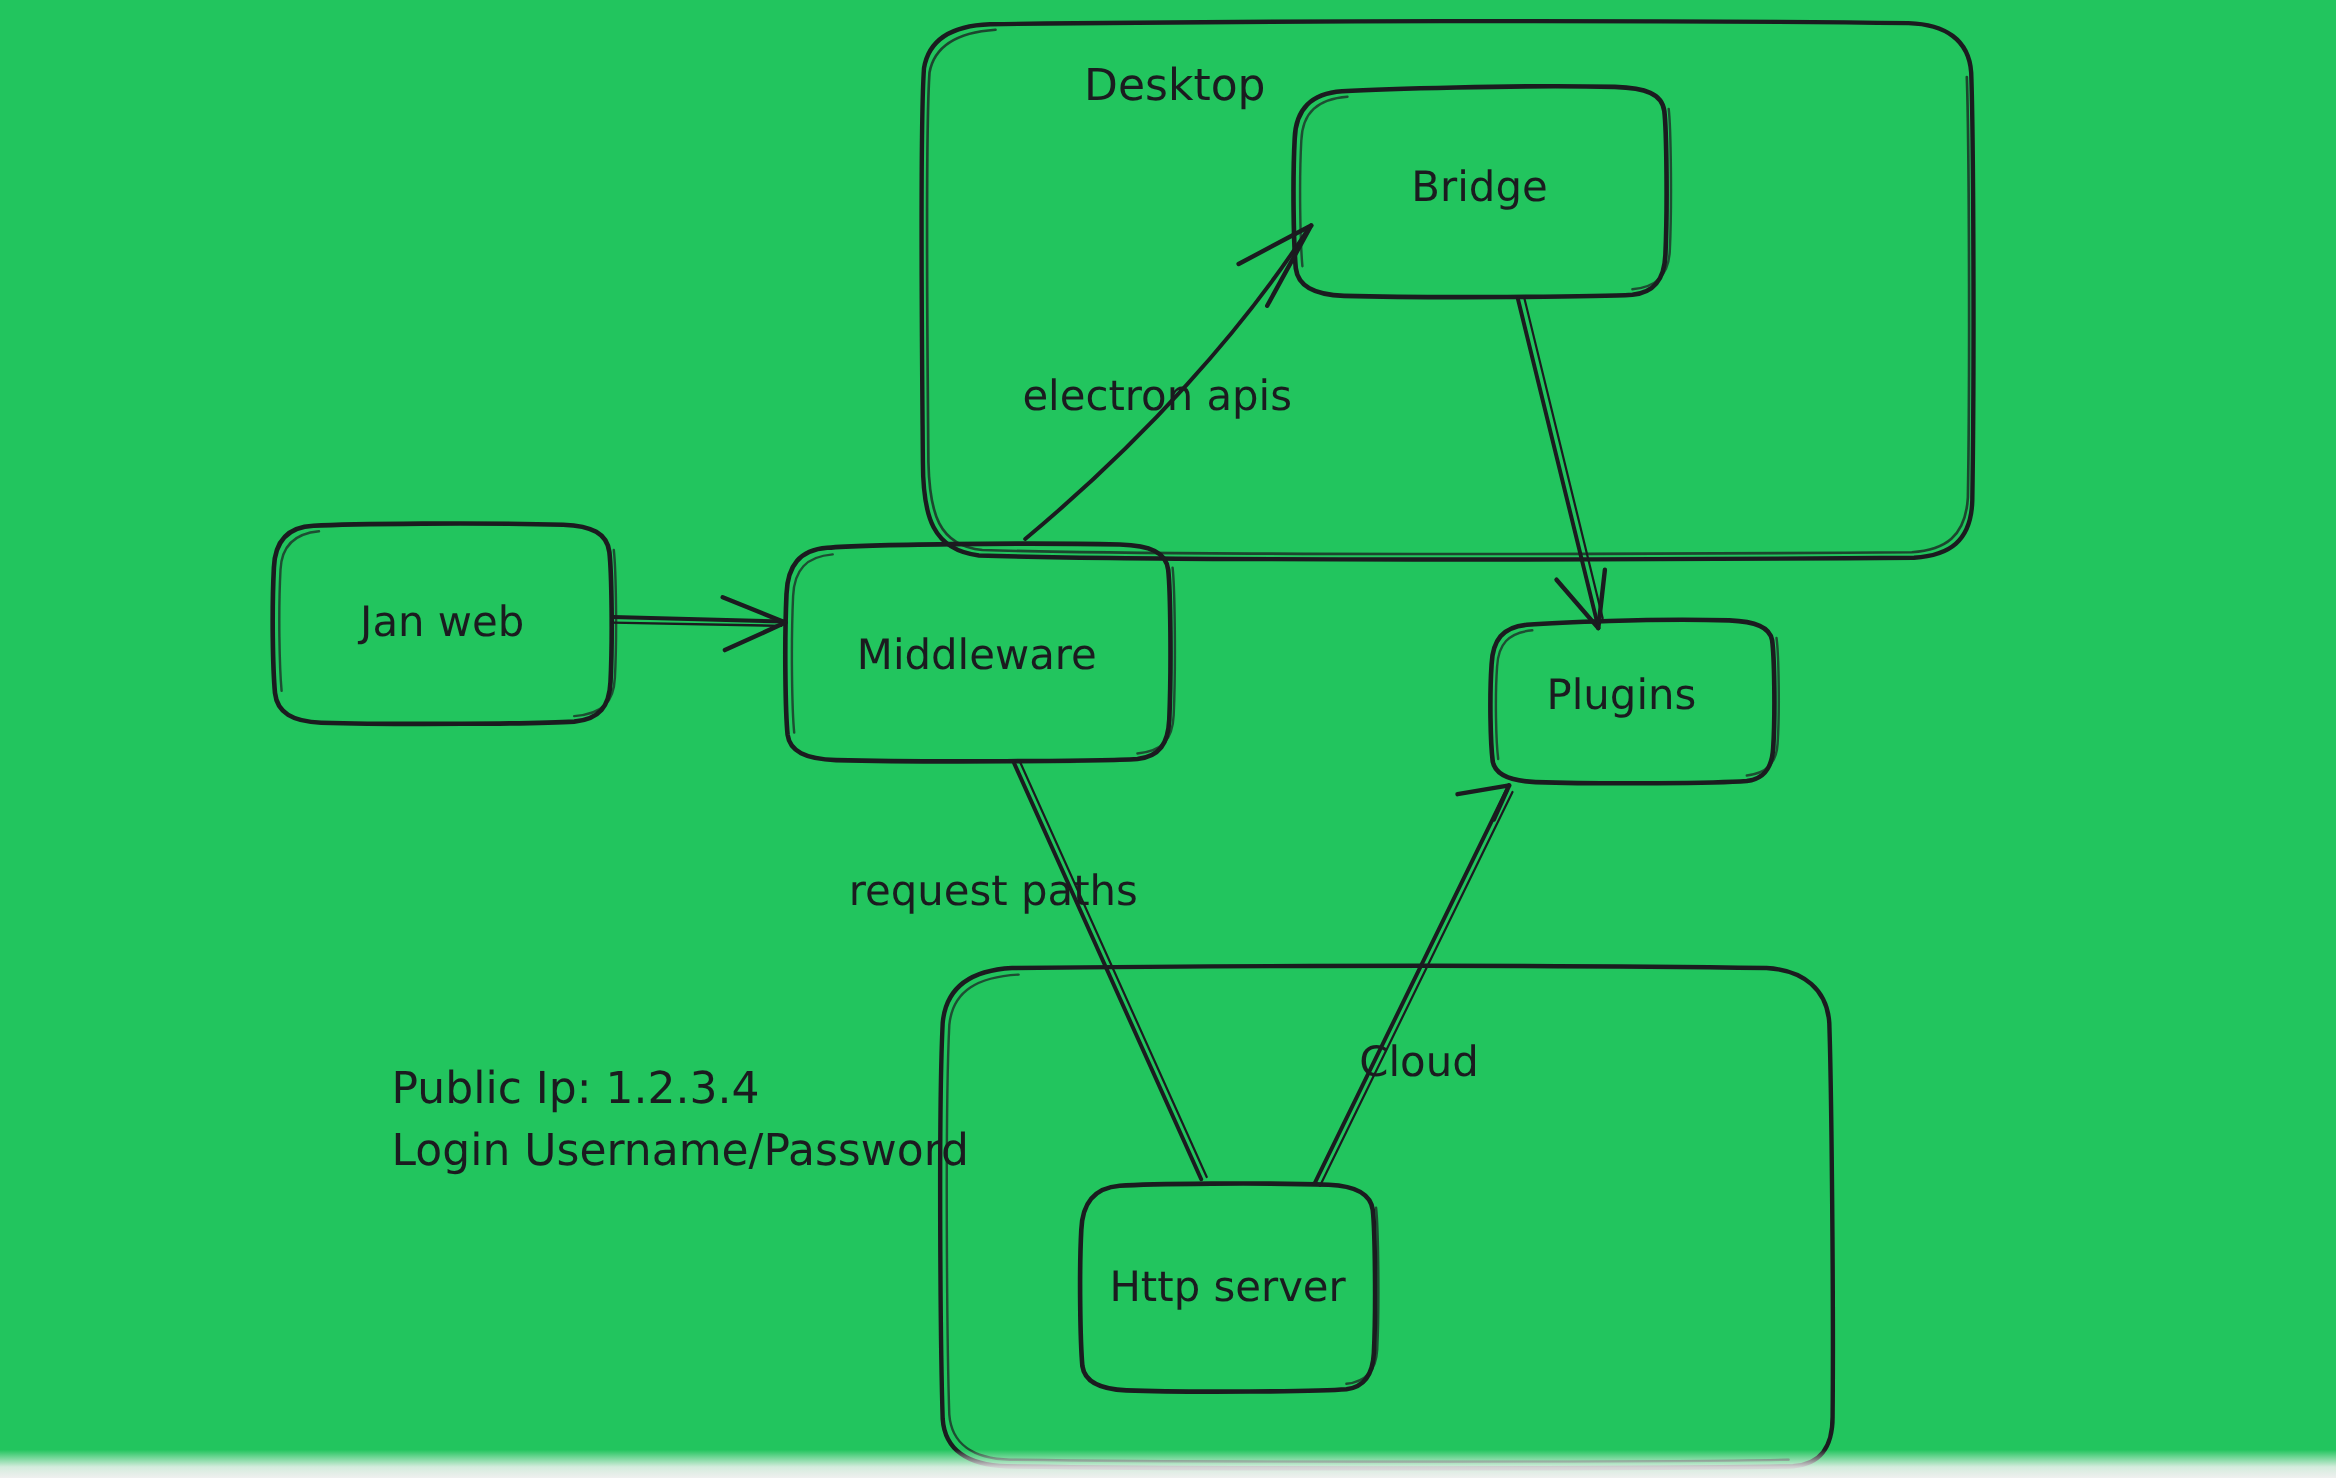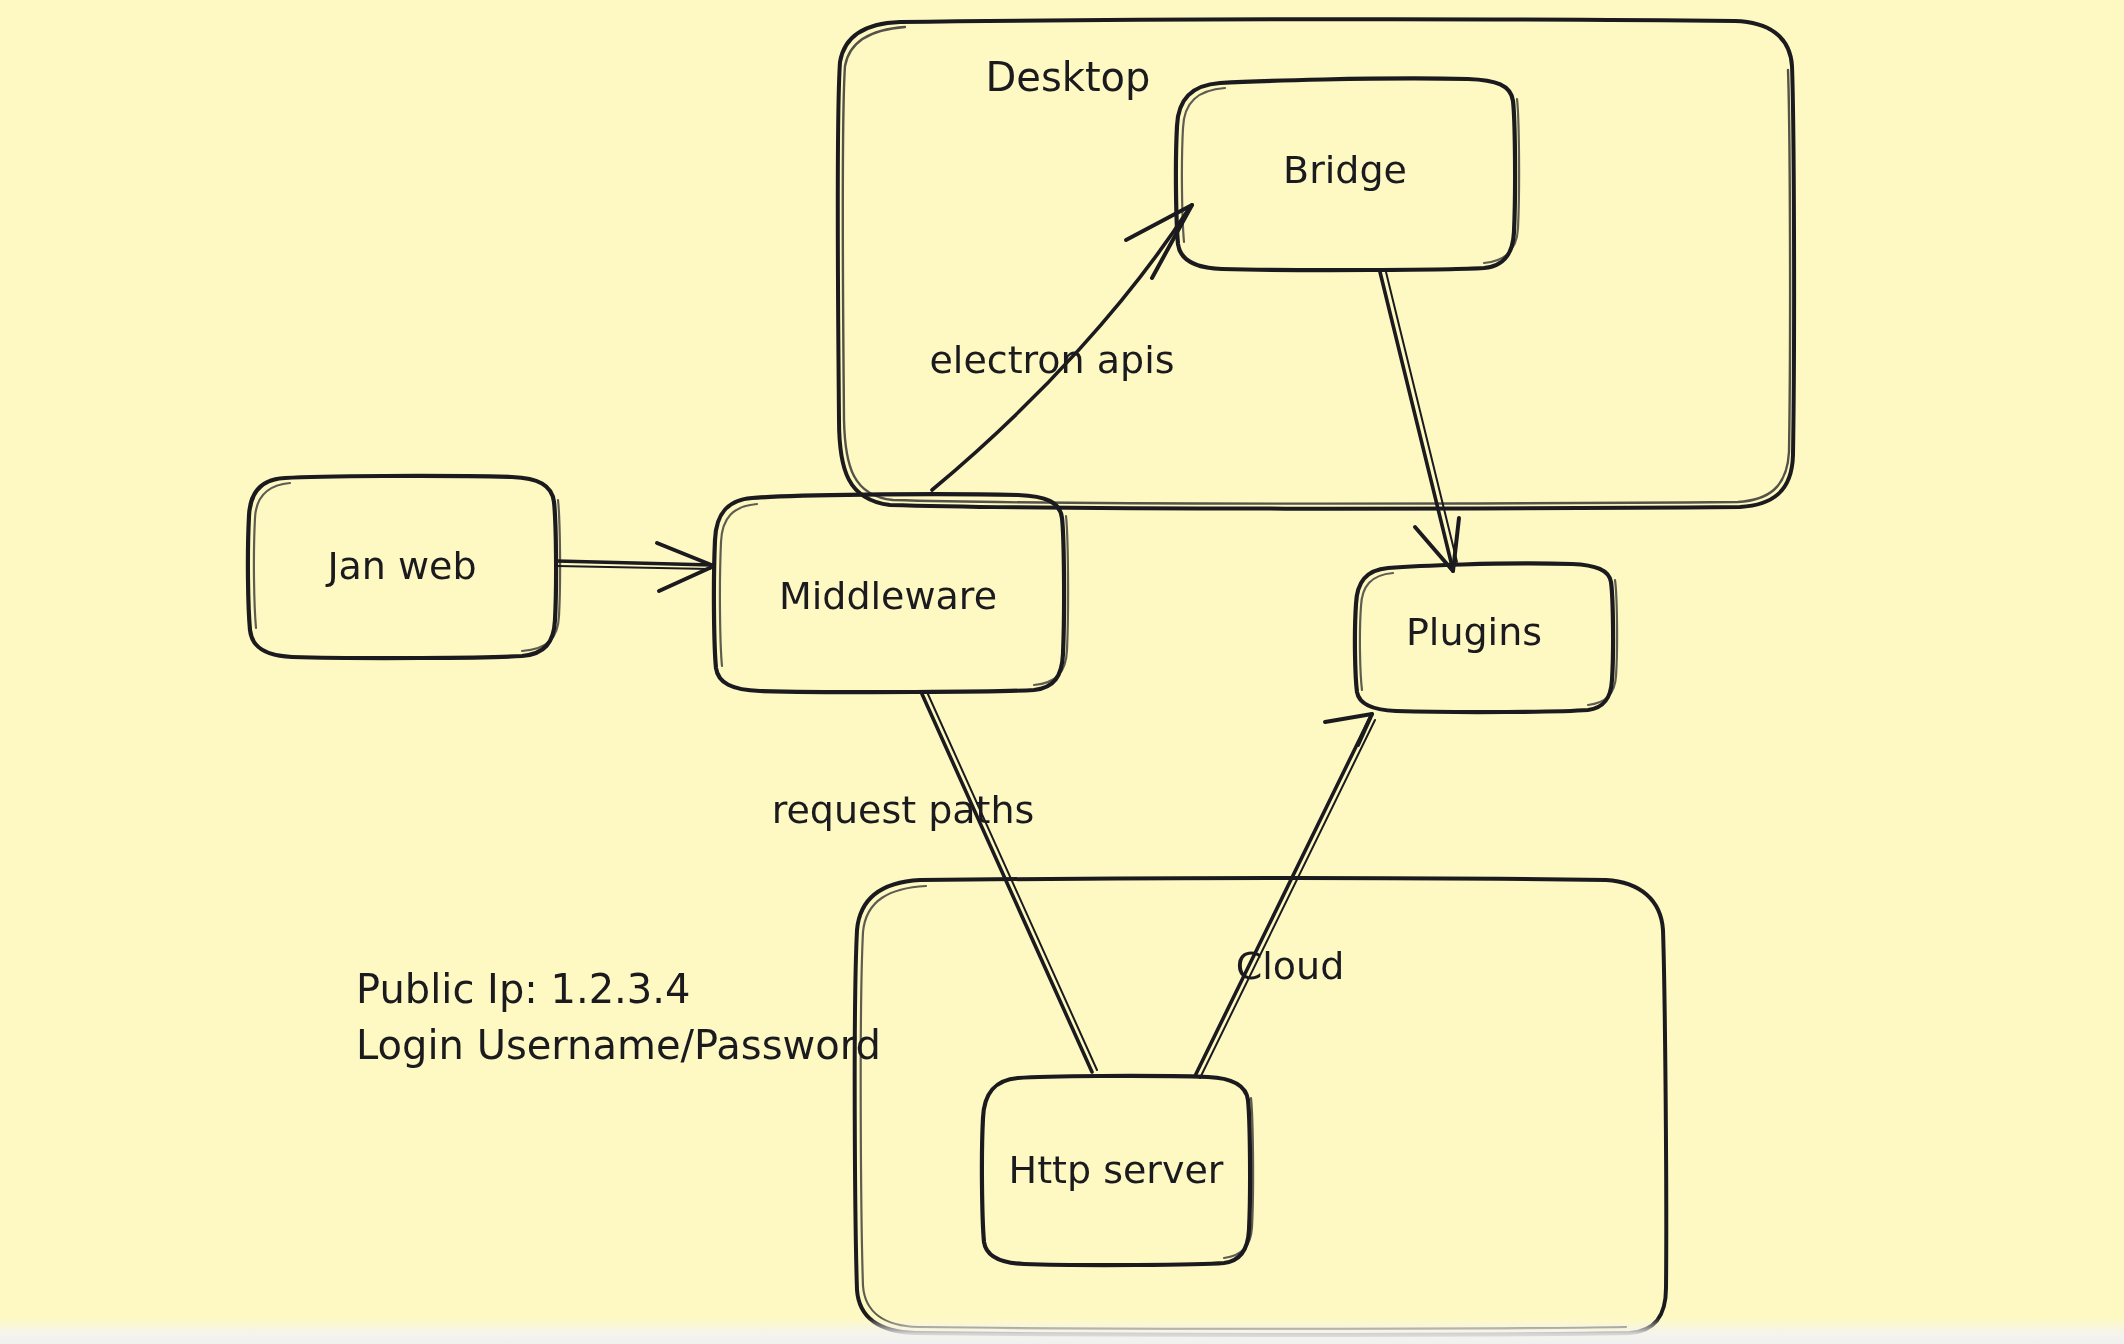--- a/index.html
+++ b/index.html
@@ -10,21 +10,21 @@
   body {
     width: 2124px;
     height: 1344px;
     overflow: hidden;
     font-family: "DejaVu Sans", sans-serif;
   }
   #canvas-root {
     position: relative;
     width: 2124px;
     height: 1344px;
-    background: #fef9c3;
+    background: #22c55e;
   }
   #sketch-svg {
     position: absolute;
     top: 0;
     left: 0;
     width: 2124px;
     height: 1344px;
     display: block;
   }
   .bottom-band {

